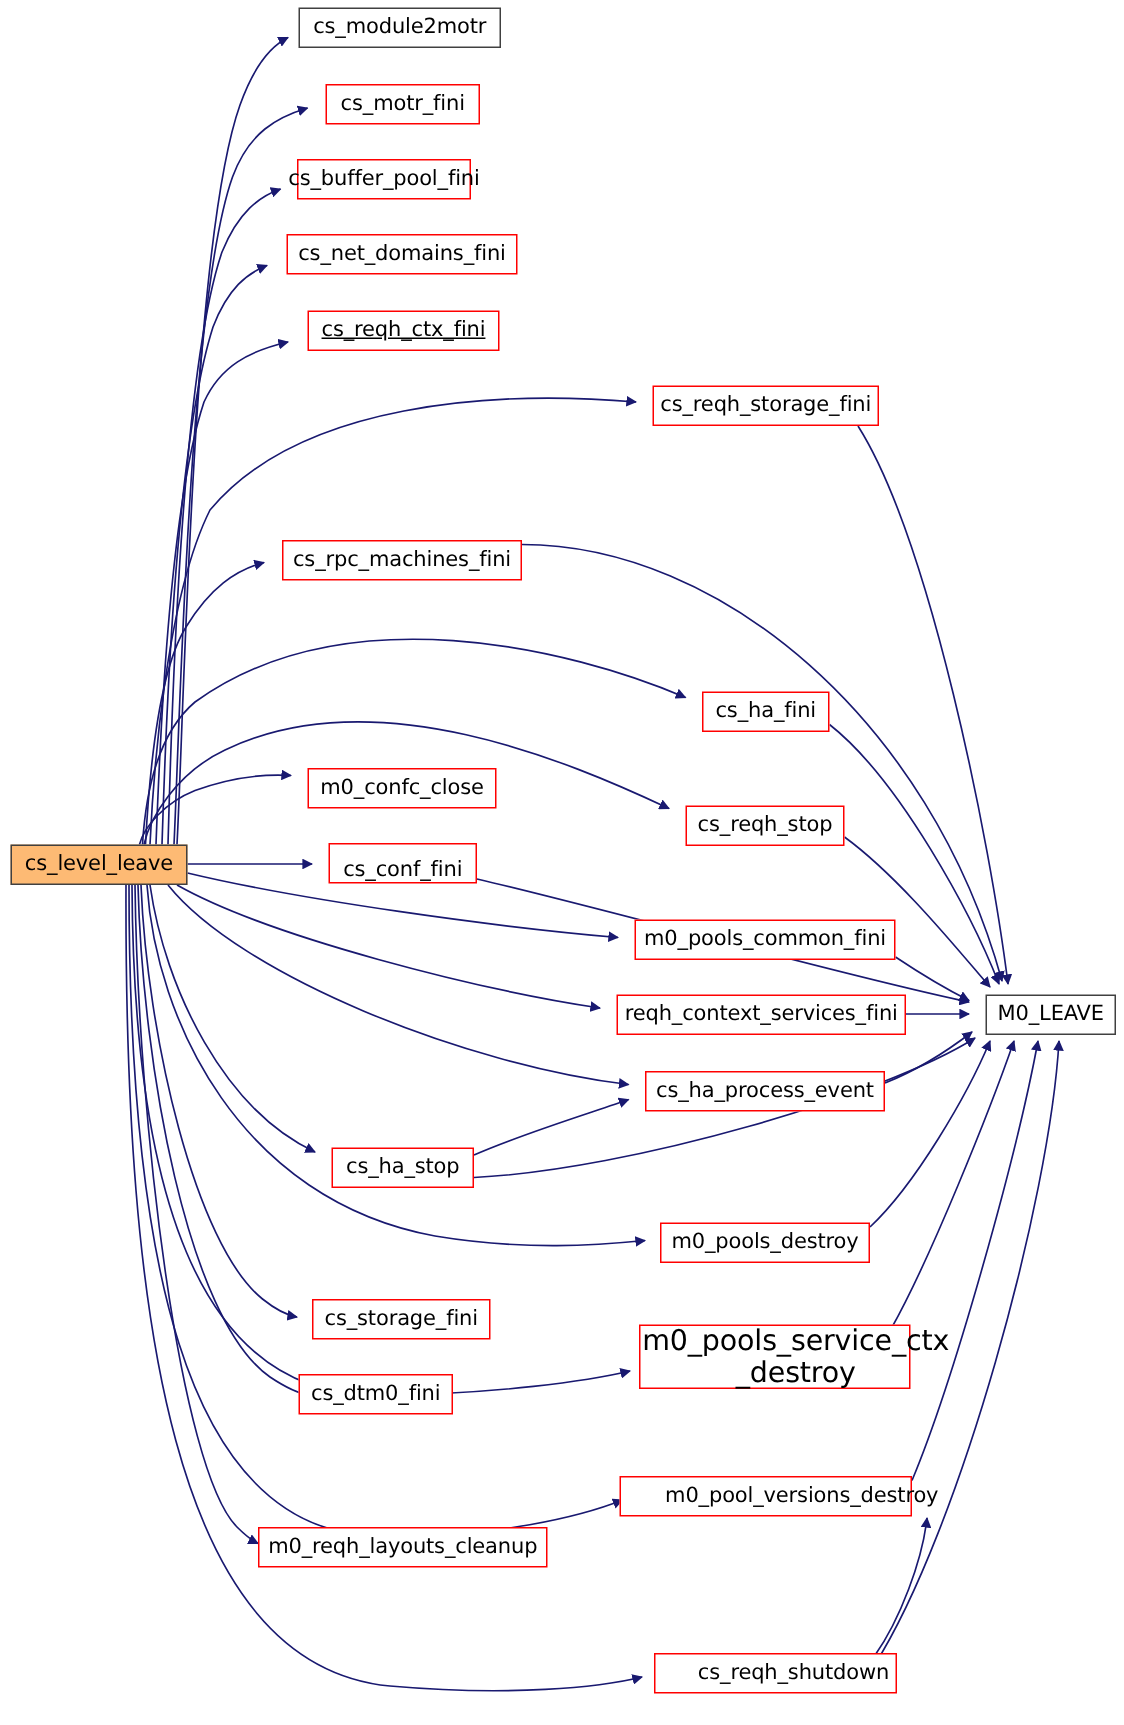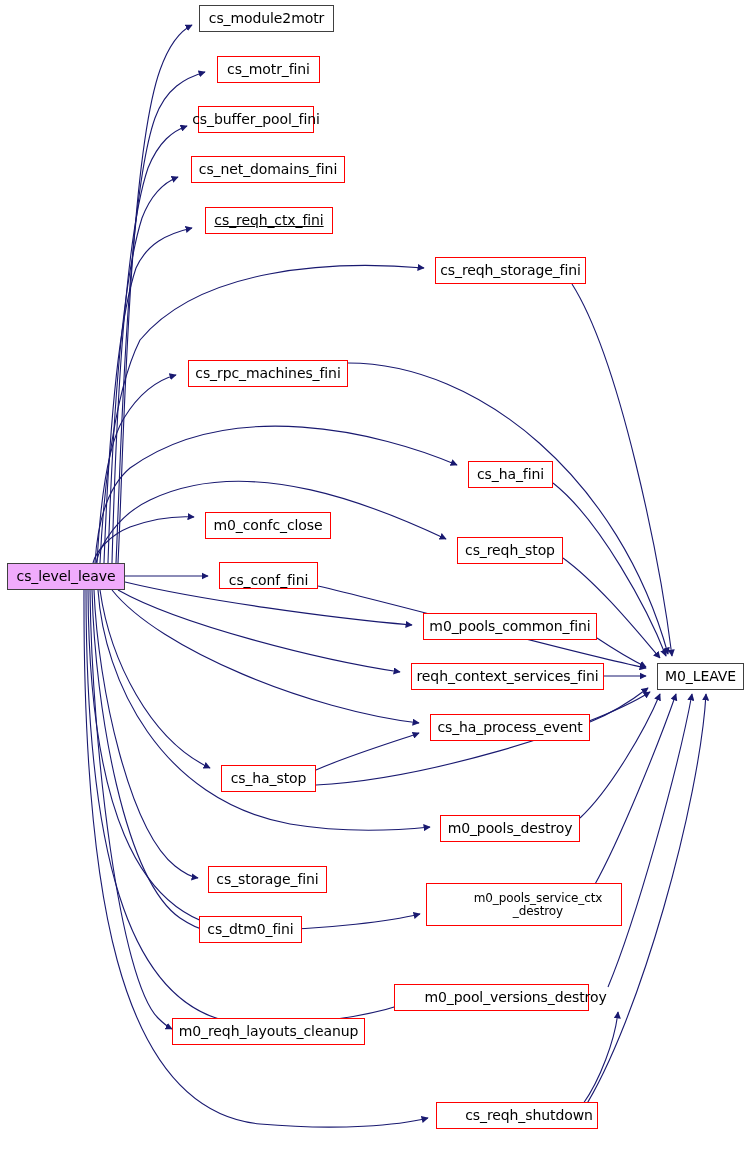--- a/index.html
+++ b/index.html
@@ -36,21 +36,21 @@
     letter-spacing: -0.1px;
   }
   .gnode.red {
     border: 1px solid #ff0000;
   }
   .gnode.black {
     border: 1px solid #404040;
   }
   .gnode.root {
     border: 1px solid #404040;
-    background: #f0abfc;
+    background: #fdba74;
   }
   .gnode .lbl {
     display: block;
   }
 </style>
 </head>
 <body>
 
 <div id="canvas">
 
@@ -114,21 +114,21 @@
       <div class="gnode red" style="left: 205px; top: 512px; width: 126px; height: 27px; font-size: 14px;"><span class="lbl">m0_confc_close</span></div>
       <div class="gnode red" style="left: 457px; top: 537px; width: 106px; height: 27px; font-size: 14px;"><span class="lbl">cs_reqh_stop</span></div>
       <div class="gnode red" style="left: 219px; top: 562px; width: 99px; height: 27px; font-size: 14px; align-items: flex-end;"><span class="lbl">cs_conf_fini</span></div>
       <div class="gnode red" style="left: 423px; top: 613px; width: 174px; height: 27px; font-size: 14px;"><span class="lbl">m0_pools_common_fini</span></div>
       <div class="gnode red" style="left: 411px; top: 663px; width: 193px; height: 27px; font-size: 14px;"><span class="lbl">reqh_context_services_fini</span></div>
       <div class="gnode black" style="left: 657px; top: 663px; width: 87px; height: 27px; font-size: 14px;"><span class="lbl">M0_LEAVE</span></div>
       <div class="gnode red" style="left: 430px; top: 714px; width: 160px; height: 27px; font-size: 14px;"><span class="lbl">cs_ha_process_event</span></div>
       <div class="gnode red" style="left: 221px; top: 765px; width: 95px; height: 27px; font-size: 14px;"><span class="lbl">cs_ha_stop</span></div>
       <div class="gnode red" style="left: 440px; top: 815px; width: 140px; height: 27px; font-size: 14px;"><span class="lbl">m0_pools_destroy</span></div>
       <div class="gnode red" style="left: 208px; top: 866px; width: 119px; height: 27px; font-size: 14px;"><span class="lbl">cs_storage_fini</span></div>
-      <div class="gnode red" style="left: 426px; top: 883px; width: 196px; height: 43px; font-size: 12px; padding-left: 28px;"><span class="lbl">m0_pools_service_ctx
+      <div class="gnode red" style="left: 426px; top: 883px; width: 181px; height: 43px; font-size: 19px; padding-left: 28px;"><span class="lbl">m0_pools_service_ctx
 _destroy</span></div>
       <div class="gnode red" style="left: 199px; top: 916px; width: 103px; height: 27px; font-size: 14px;"><span class="lbl">cs_dtm0_fini</span></div>
-      <div class="gnode red" style="left: 394px; top: 984px; width: 195px; height: 27px; font-size: 14px; padding-left: 48px;"><span class="lbl">m0_pool_versions_destroy</span></div>
+      <div class="gnode red" style="left: 413px; top: 984px; width: 195px; height: 27px; font-size: 14px; padding-left: 48px;"><span class="lbl">m0_pool_versions_destroy</span></div>
       <div class="gnode red" style="left: 172px; top: 1018px; width: 193px; height: 27px; font-size: 14px;"><span class="lbl">m0_reqh_layouts_cleanup</span></div>
       <div class="gnode red" style="left: 436px; top: 1102px; width: 162px; height: 27px; font-size: 14px; padding-left: 24px;"><span class="lbl">cs_reqh_shutdown</span></div>
     </div>
 
 </div>
 
 </body></html>

